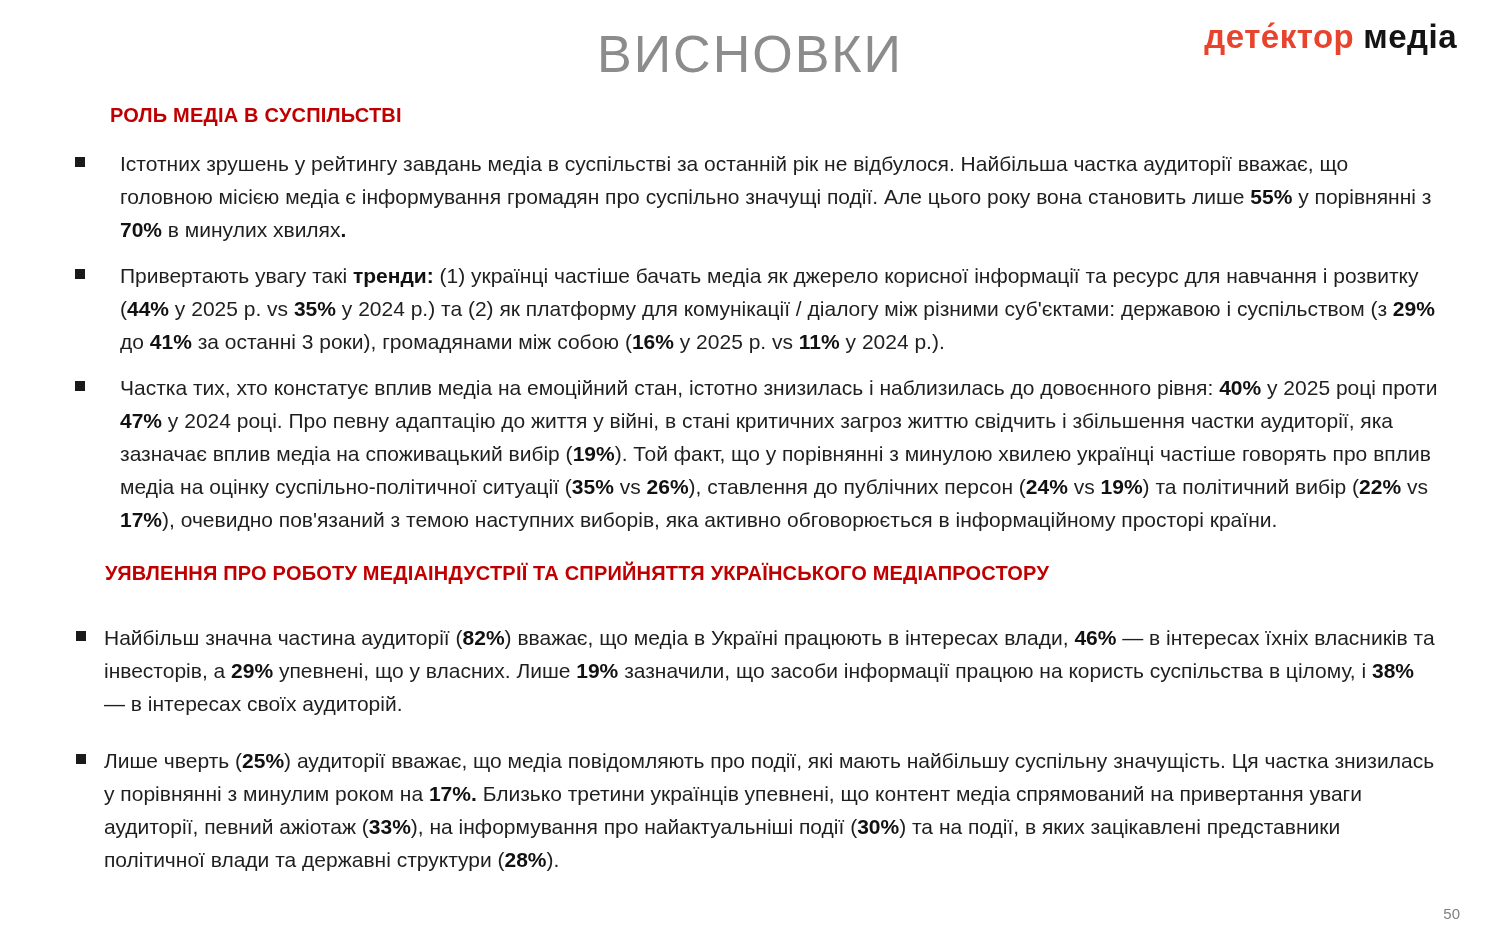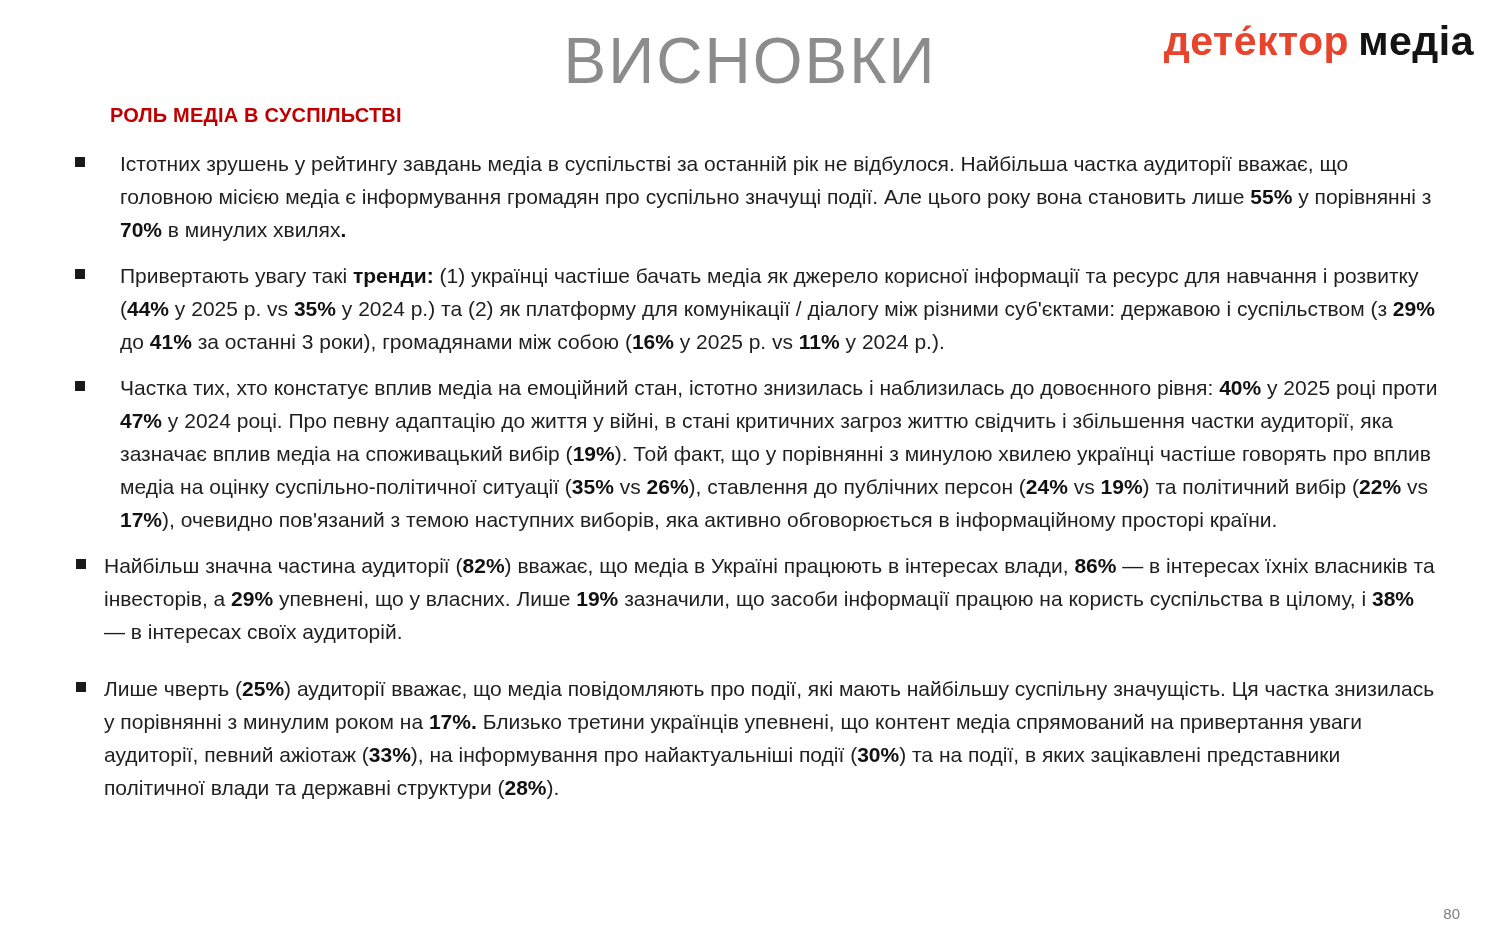--- a/index.html
+++ b/index.html
@@ -8,27 +8,27 @@
     width:1500px; height:938px;
     font-family:"Liberation Sans","DejaVu Sans",sans-serif;
     color:#1f1f1f;
     overflow:hidden;
   }
   .slide { position:relative; width:1500px; height:938px; background:#ffffff; overflow:hidden; }
 
   .slide-title {
     position:absolute; top:24px; left:0; width:100%;
     text-align:center;
-    font-size:64px; font-weight:400; letter-spacing:2px;
+    font-size:52px; font-weight:400; letter-spacing:2px;
     color:#8c8c8c;
   }
 
   .logo {
-    position:absolute; top:18px; right:26px;
-    font-size:41px; font-weight:700; letter-spacing:0.5px;
+    position:absolute; top:18px; right:43px;
+    font-size:33px; font-weight:700; letter-spacing:0.5px;
     white-space:nowrap;
   }
   .logo .logo-p1 { color:#e8432d; }
   .logo .logo-p2 { color:#141414; margin-left:9px; }
 
   .sections { position:absolute; top:104px; left:0; right:17px; }
 
   .section-heading {
     color:#c00000;
     font-size:20px; font-weight:700; letter-spacing:0.2px;
@@ -82,26 +82,27 @@
         <div class="bullet">
           <span class="marker"></span>
           <p class="bullet-text">Привертають увагу такі <b>тренди:</b> (1) українці частіше бачать медіа як джерело корисної інформації та ресурс для навчання і розвитку (<b>44%</b> у 2025 р. vs <b>35%</b> у 2024 р.) та (2) як платформу для комунікації / діалогу між різними суб'єктами: державою і суспільством (з <b>29%</b> до <b>41%</b> за останні 3 роки), громадянами між собою (<b>16%</b> у 2025 р. vs <b>11%</b> у 2024 р.).</p>
         </div>
         <div class="bullet">
           <span class="marker"></span>
           <p class="bullet-text">Частка тих, хто констатує вплив медіа на емоційний стан, істотно знизилась і наблизилась до довоєнного рівня: <b>40%</b> у 2025 році проти <b>47%</b> у 2024 році. Про певну адаптацію до життя у війні, в стані критичних загроз життю свідчить і збільшення частки аудиторії, яка зазначає вплив медіа на споживацький вибір (<b>19%</b>). Той факт, що у порівнянні з минулою хвилею українці частіше говорять про вплив медіа на оцінку суспільно-політичної ситуації (<b>35%</b> vs <b>26%</b>), ставлення до публічних персон (<b>24%</b> vs <b>19%</b>) та політичний вибір (<b>22%</b> vs <b>17%</b>), очевидно пов'язаний з темою наступних виборів, яка активно обговорюється в інформаційному просторі країни.</p>
         </div>
       </section>
       <section class="section section-1">
+        <h2 class="section-heading">УЯВЛЕННЯ ПРО РОБОТУ МЕДІАІНДУСТРІЇ ТА СПРИЙНЯТТЯ УКРАЇНСЬКОГО МЕДІАПРОСТОРУ</h2>
         <div class="bullet">
           <span class="marker"></span>
-          <p class="bullet-text">Найбільш значна частина аудиторії (<b>82%</b>) вважає, що медіа в Україні працюють в інтересах влади, <b>86%</b> — в інтересах їхніх власників та інвесторів, а <b>29%</b> упевнені, що у власних. Лише <b>19%</b> зазначили, що засоби інформації працюю на користь суспільства в цілому, і <b>38%</b> — в інтересах своїх аудиторій.</p>
+          <p class="bullet-text">Найбільш значна частина аудиторії (<b>82%</b>) вважає, що медіа в Україні працюють в інтересах влади, <b>46%</b> — в інтересах їхніх власників та інвесторів, а <b>29%</b> упевнені, що у власних. Лише <b>19%</b> зазначили, що засоби інформації працюю на користь суспільства в цілому, і <b>38%</b> — в інтересах своїх аудиторій.</p>
         </div>
         <div class="bullet">
           <span class="marker"></span>
           <p class="bullet-text">Лише чверть (<b>25%</b>) аудиторії вважає, що медіа повідомляють про події, які мають найбільшу суспільну значущість. Ця частка знизилась у порівнянні з минулим роком на <b>17%.</b> Близько третини українців упевнені, що контент медіа спрямований на привертання уваги аудиторії, певний ажіотаж (<b>33%</b>), на інформування про найактуальніші події (<b>30%</b>) та на події, в яких зацікавлені представники політичної влади та державні структури (<b>28%</b>).</p>
         </div>
       </section>
     </div>
 
-  <div class="page-number">80</div>
+  <div class="page-number">50</div>
 
 </div>
 
 </body></html>

